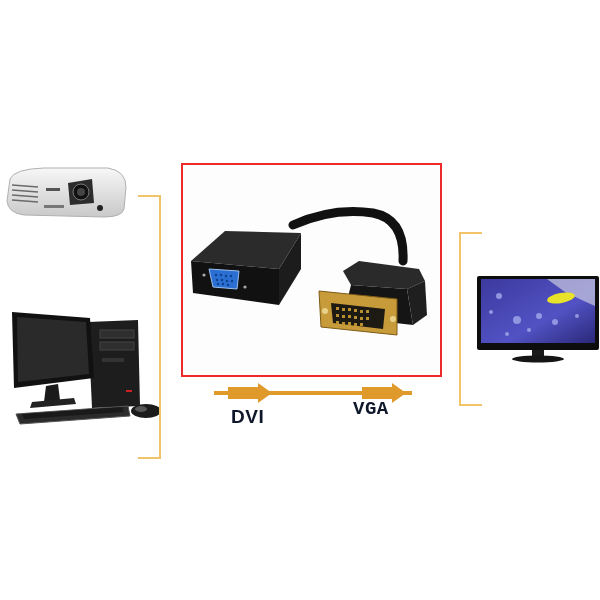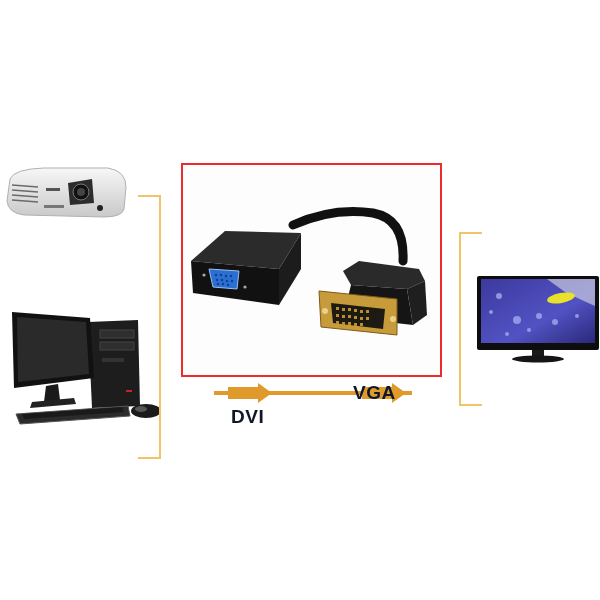--- a/index.html
+++ b/index.html
@@ -129,21 +129,21 @@
 
 <div class="arrow-line"></div>
 <svg class="abs" style="left:228px; top:383px;" width="46" height="20" viewBox="0 0 46 20">
   <path d="M0 4 L30 4 L30 0 L44 10 L30 20 L30 16 L0 16 Z" fill="#e09a2c"></path>
 </svg>
 <svg class="abs" style="left:362px; top:383px;" width="46" height="20" viewBox="0 0 46 20">
   <path d="M0 4 L30 4 L30 0 L44 10 L30 20 L30 16 L0 16 Z" fill="#e09a2c"></path>
 </svg>
 
 <div class="label" style="left:231px; top:406px;">DVI</div>
-<div class="label" style="left:353px; top:382px;">VGA</div>
+<div class="label" style="left:353px; top:398px;font-family:Liberation Mono, monospace;">VGA</div>
 
 <div class="bracket-line" style="left:459px; top:232px; width:23px; height:2px;"></div>
 <div class="bracket-line" style="left:459px; top:232px; width:2px; height:174px;"></div>
 <div class="bracket-line" style="left:459px; top:404px; width:23px; height:2px;"></div>
 
 <div class="abs" style="left:477px; top:276px; width:122px; height:88px;">
   <svg width="122" height="88" viewBox="0 0 122 88">
     <defs>
       <linearGradient id="scr" x1="0" y1="0" x2="1" y2="1">
         <stop offset="0" stop-color="#3c3a9e"></stop>

